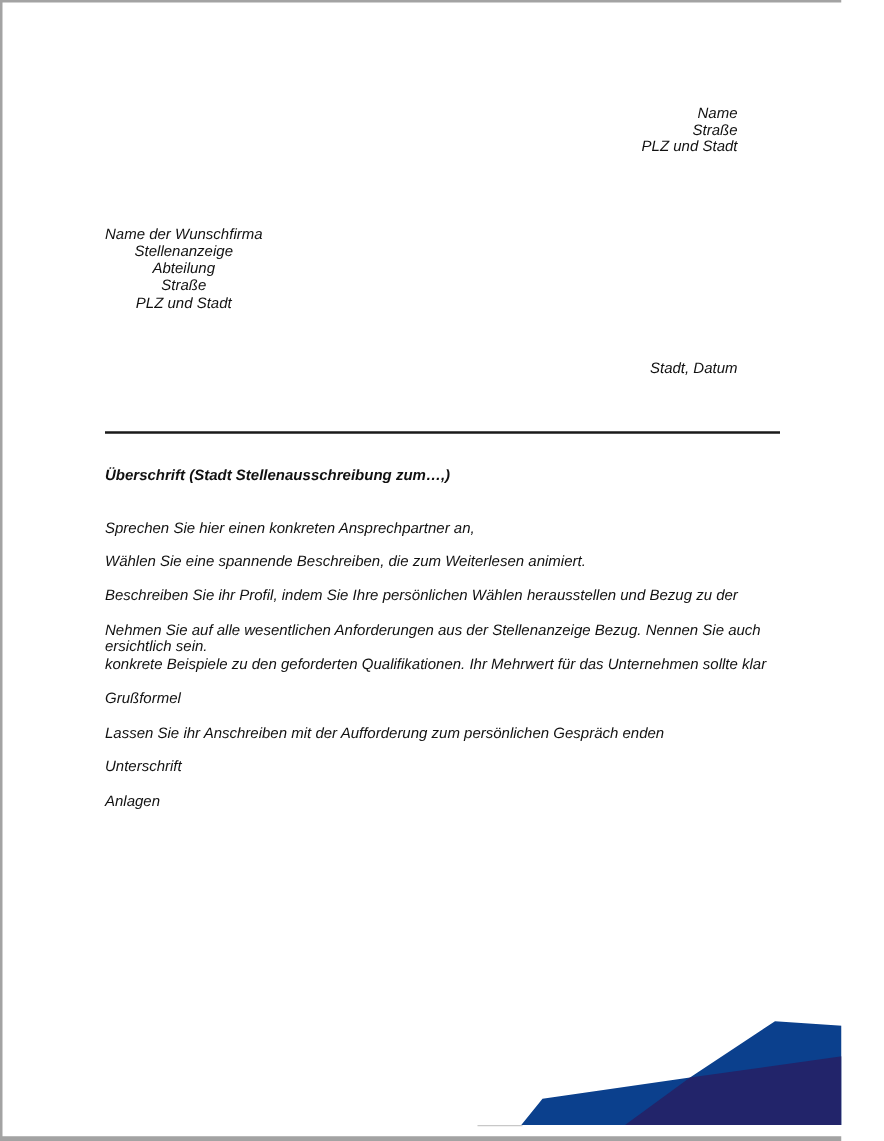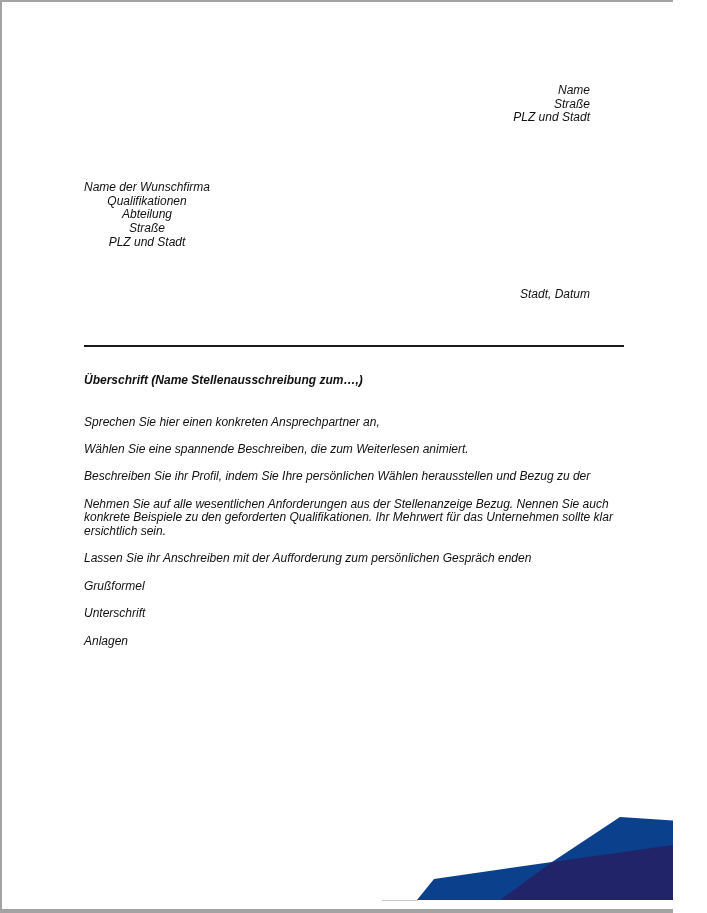--- a/index.html
+++ b/index.html
@@ -89,51 +89,51 @@
 <div class="page" style="color: rgb(17, 17, 17);">
 
   <div class="block sender">
     <span class="line">Name</span>
     <span class="line">Straße</span>
     <span class="line">PLZ und Stadt</span>
   </div>
 
   <div class="block recipient">
     <span class="line">Name der Wunschfirma</span>
-    <span class="line">Qualifikationen</span>
+    <span class="line">Stellenanzeige</span>
     <span class="line">Abteilung</span>
     <span class="line">Straße</span>
     <span class="line">PLZ und Stadt</span>
   </div>
 
   <div class="block date-line">Stadt, Datum</div>
 
   <div class="rule" style="background: rgb(26, 26, 26);"></div>
 
-  <div class="block subject">Überschrift (Name Stellenausschreibung zum…,)</div>
+  <div class="block subject">Überschrift (Stadt Stellenausschreibung zum…,)</div>
 
   <div class="block body-text">
     <div class="para">
       <span class="line">Sprechen Sie hier einen konkreten Ansprechpartner an,</span>
     </div>
     <div class="para">
       <span class="line">Wählen Sie eine spannende Beschreiben, die zum Weiterlesen animiert.</span>
     </div>
     <div class="para">
       <span class="line">Beschreiben Sie ihr Profil, indem Sie Ihre persönlichen Wählen herausstellen und Bezug zu der</span>
     </div>
     <div class="para">
       <span class="line">Nehmen Sie auf alle wesentlichen Anforderungen aus der Stellenanzeige Bezug. Nennen Sie auch</span>
+      <span class="line">ersichtlich sein.</span>
       <span class="line">konkrete Beispiele zu den geforderten Qualifikationen. Ihr Mehrwert für das Unternehmen sollte klar</span>
-      <span class="line">ersichtlich sein.</span>
     </div>
+    <div class="para">Grußformel</div>
     <div class="para">
       <span class="line">Lassen Sie ihr Anschreiben mit der Aufforderung zum persönlichen Gespräch enden</span>
     </div>
-    <div class="para">Grußformel</div>
     <div class="para">Unterschrift</div>
     <div class="para">Anlagen</div>
   </div>
 
   <svg class="decor" width="707" height="913" viewBox="0 0 707 913">
     <line x1="382" y1="900.5" x2="418" y2="900.5" stroke-width="1" stroke="#c8c8c8"></line>
     <polygon points="417,900 434,879 552,862 620,817 695,822 695,900" fill="#0b408d"></polygon>
     <polygon points="500,900 552,862 695,842 695,900" fill="#22246a"></polygon>
   </svg>
 

